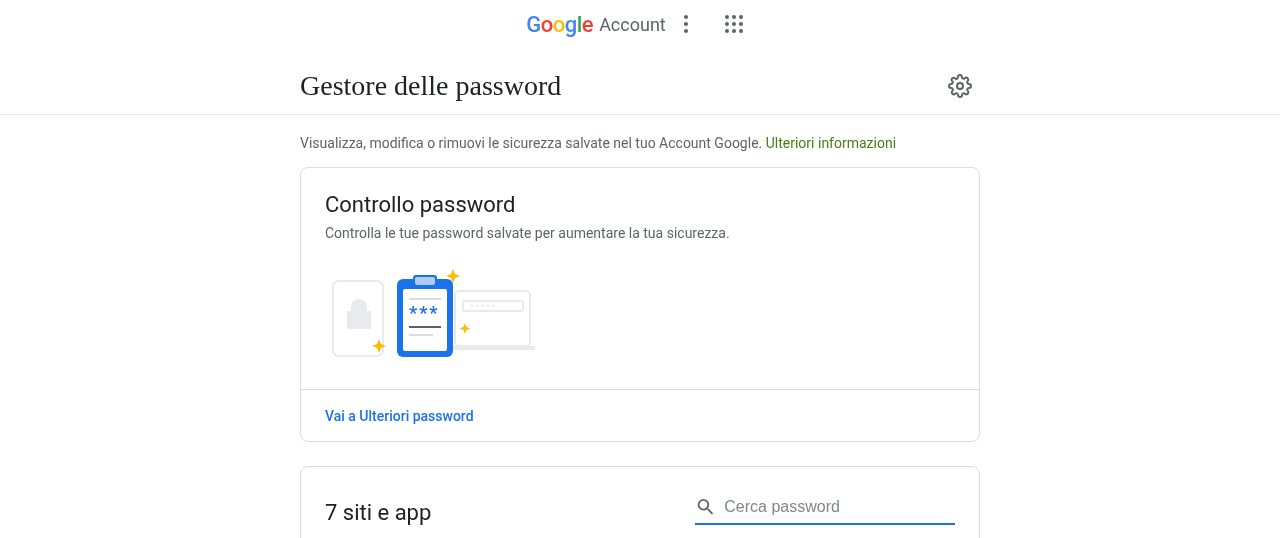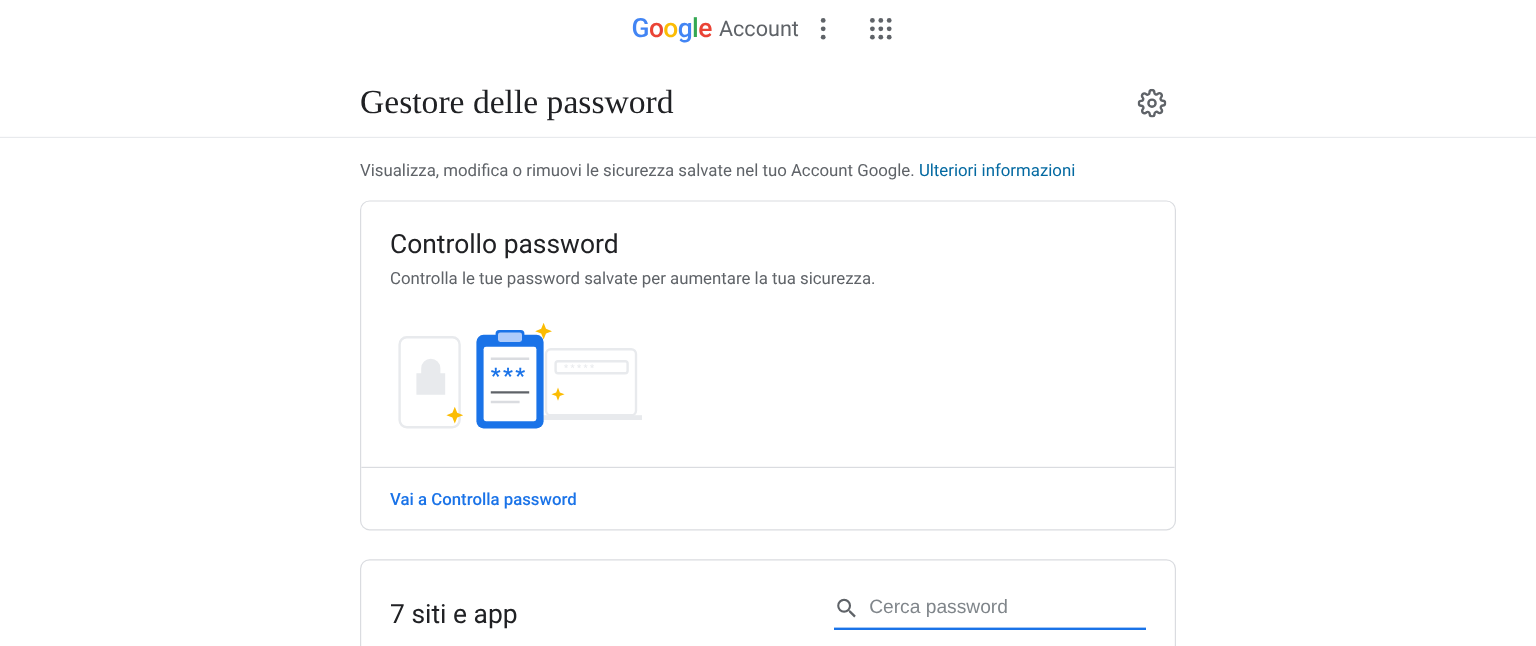--- a/index.html
+++ b/index.html
@@ -71,21 +71,21 @@
       font-weight: 400;
       color: #202124;
     }
     
     .description {
       font-size: 14px;
       color: #5f6368;
       margin: 20px 0 16px;
     }
     .description a {
-      color: #0369a1;
+      color: #4d7c0f;
       text-decoration: none;
     }
     
     .card {
       border: 1px solid #dadce0;
       border-radius: 8px;
       overflow: hidden;
       margin-bottom: 24px;
     }
     .card-body {
@@ -262,21 +262,21 @@
           <line x1="84" y1="66" x2="116" y2="66" stroke="#5f6368" stroke-width="2"></line>
           <line x1="84" y1="74" x2="108" y2="74" stroke="#dadce0" stroke-width="2"></line>
 
           <path d="M 128 8 l 2 5 5 2 -5 2 -2 5 -2 -5 -5 -2 5 -2 z" fill="#fbbc04"></path>
           <path d="M 54 78 l 2 5 5 2 -5 2 -2 5 -2 -5 -5 -2 5 -2 z" fill="#fbbc04"></path>
           <path d="M 140 62 l 1.5 4 4 1.5 -4 1.5 -1.5 4 -1.5 -4 -4 -1.5 4 -1.5 z" fill="#fbbc04"></path>
         </svg>
       </div>
     </div>
     <div class="card-footer">
-      <a href="#">Vai a Controlla password</a>
+      <a href="#">Vai a Ulteriori password</a>
     </div>
   </div>
 
   <div class="sites-card">
     <div class="sites-header">
       <div class="sites-title">7 siti e app</div>
       <div class="search-wrap">
         <svg width="24" height="24" viewBox="0 0 24 24" fill="currentColor">
             <path d="M15.5 14h-.79l-.28-.27A6.471 6.471 0 0 0 16 9.5 6.5 6.5 0 1 0 9.5 16c1.61 0 3.09-.59 4.23-1.57l.27.28v.79l5 4.99L20.49 19l-4.99-5zm-6 0C7.01 14 5 11.99 5 9.5S7.01 5 9.5 5 14 7.01 14 9.5 11.99 14 9.5 14z"></path>
           </svg>

